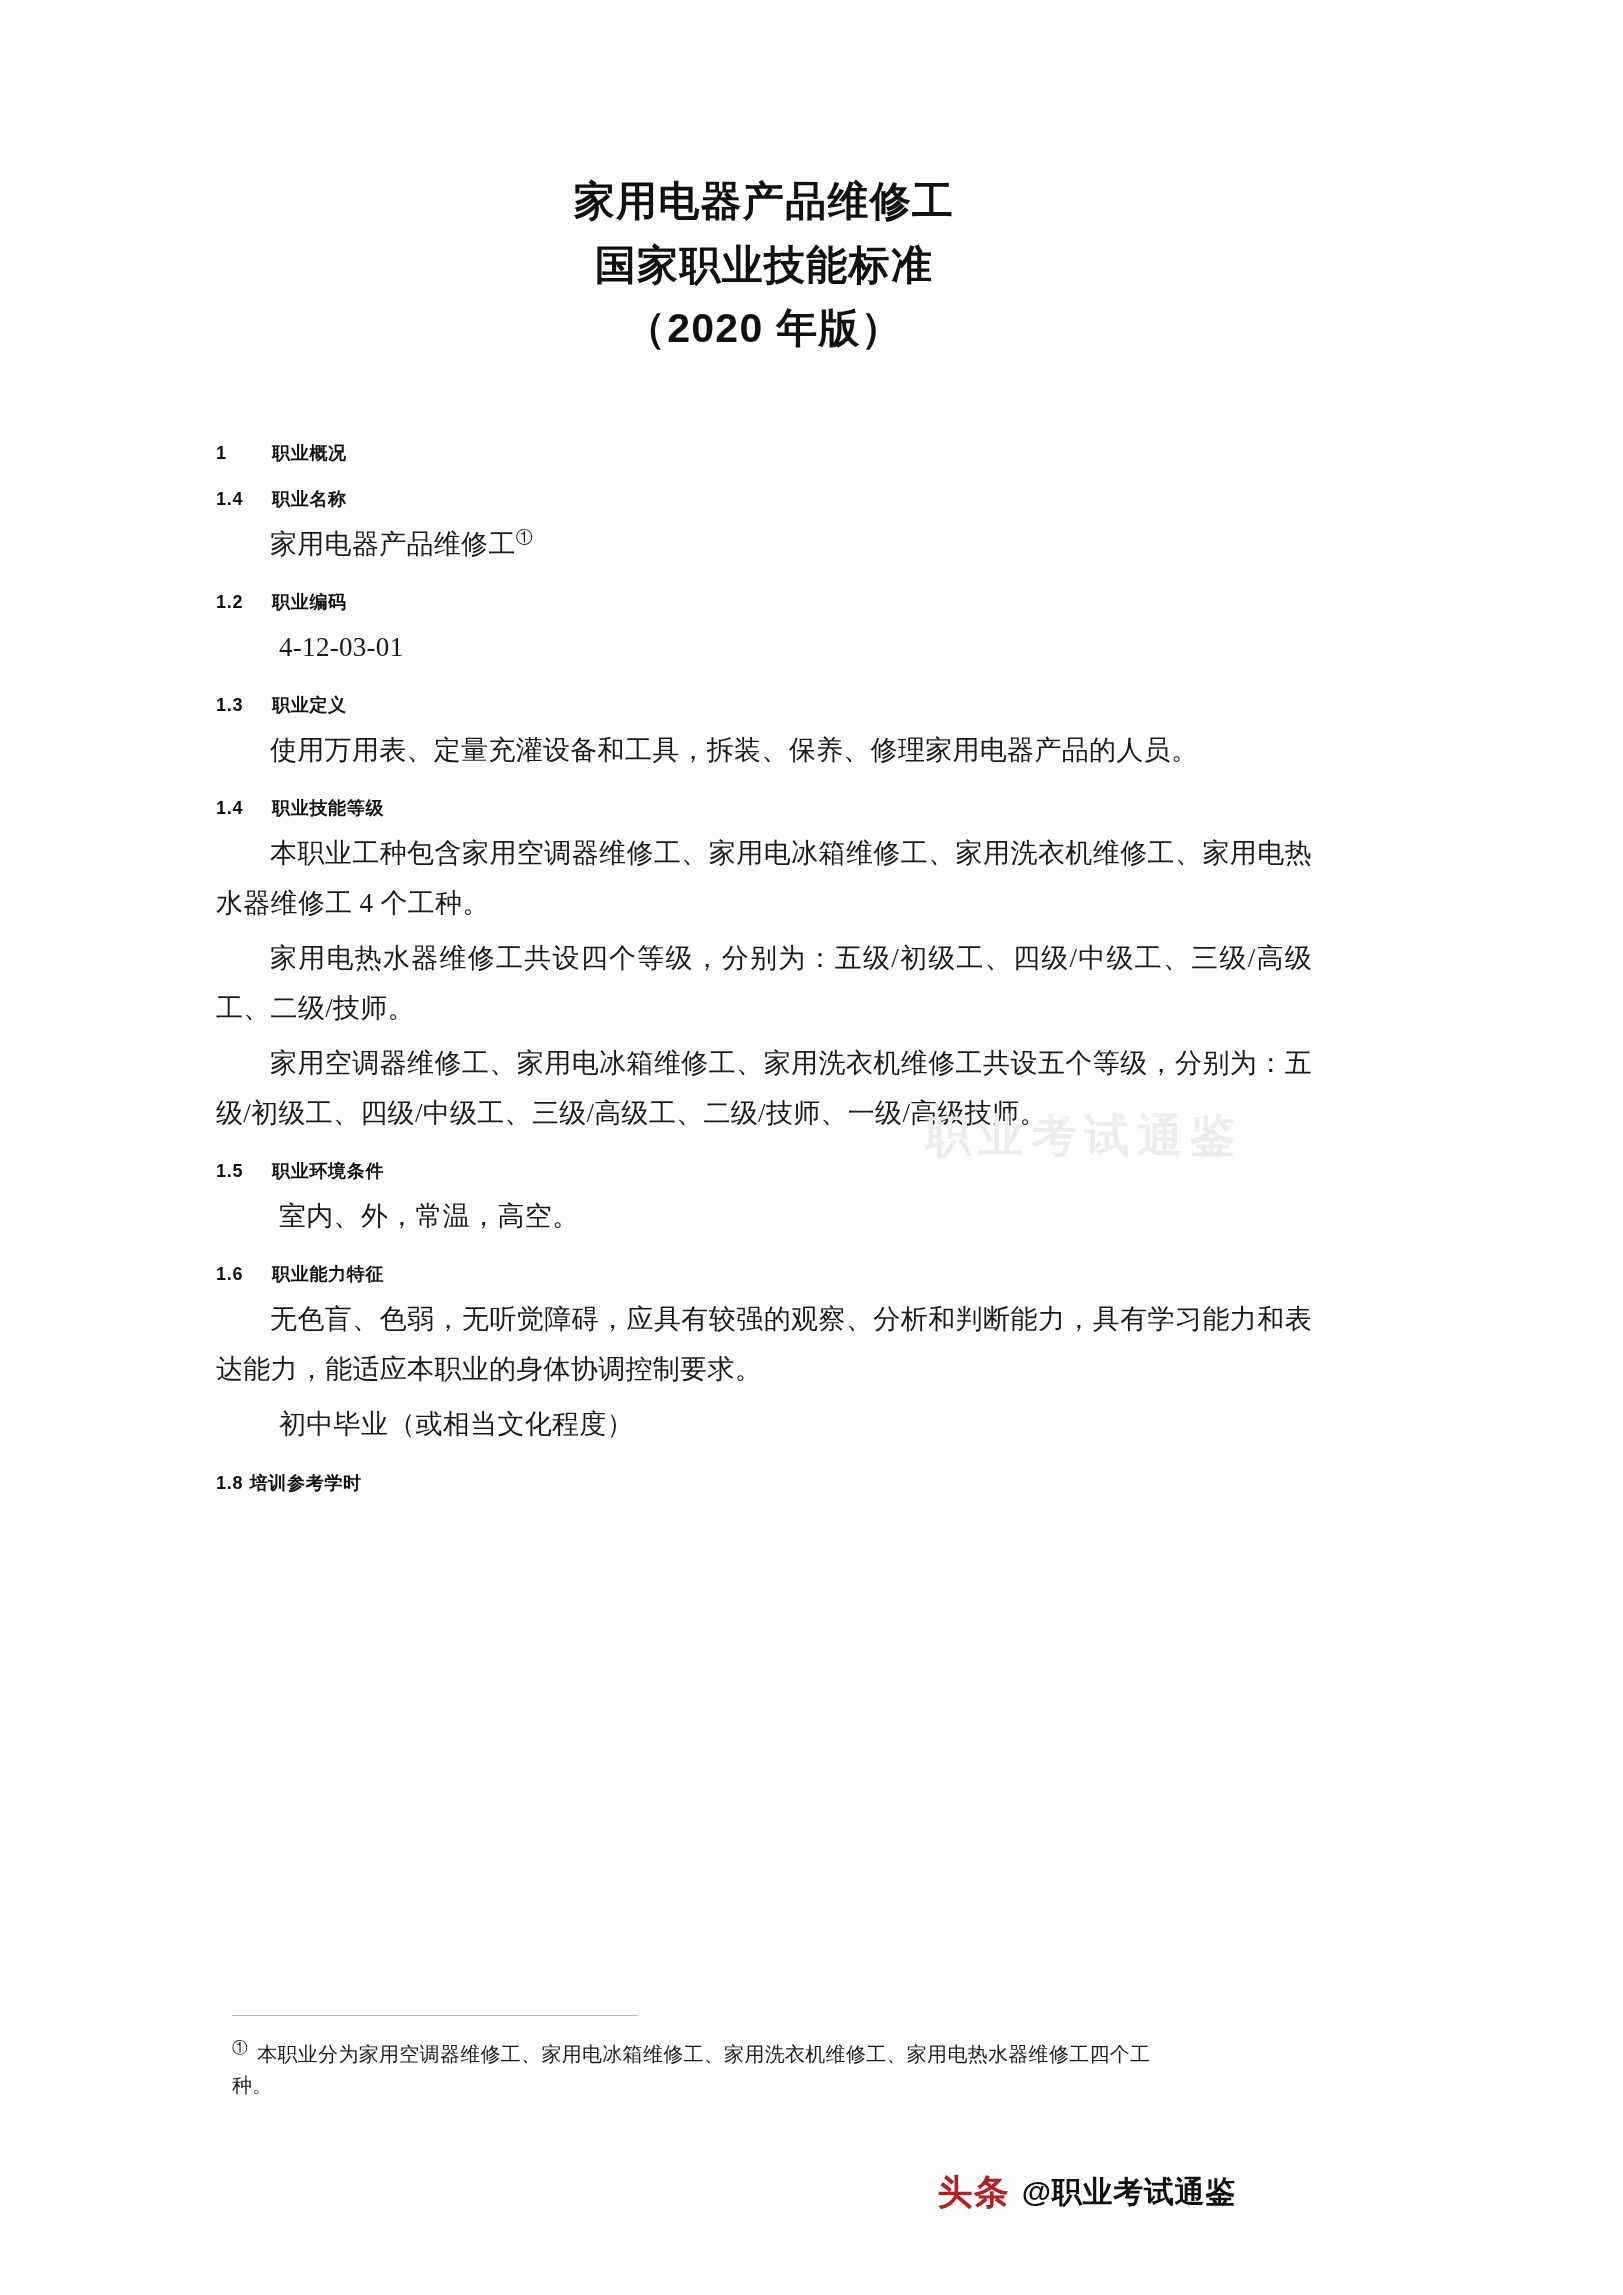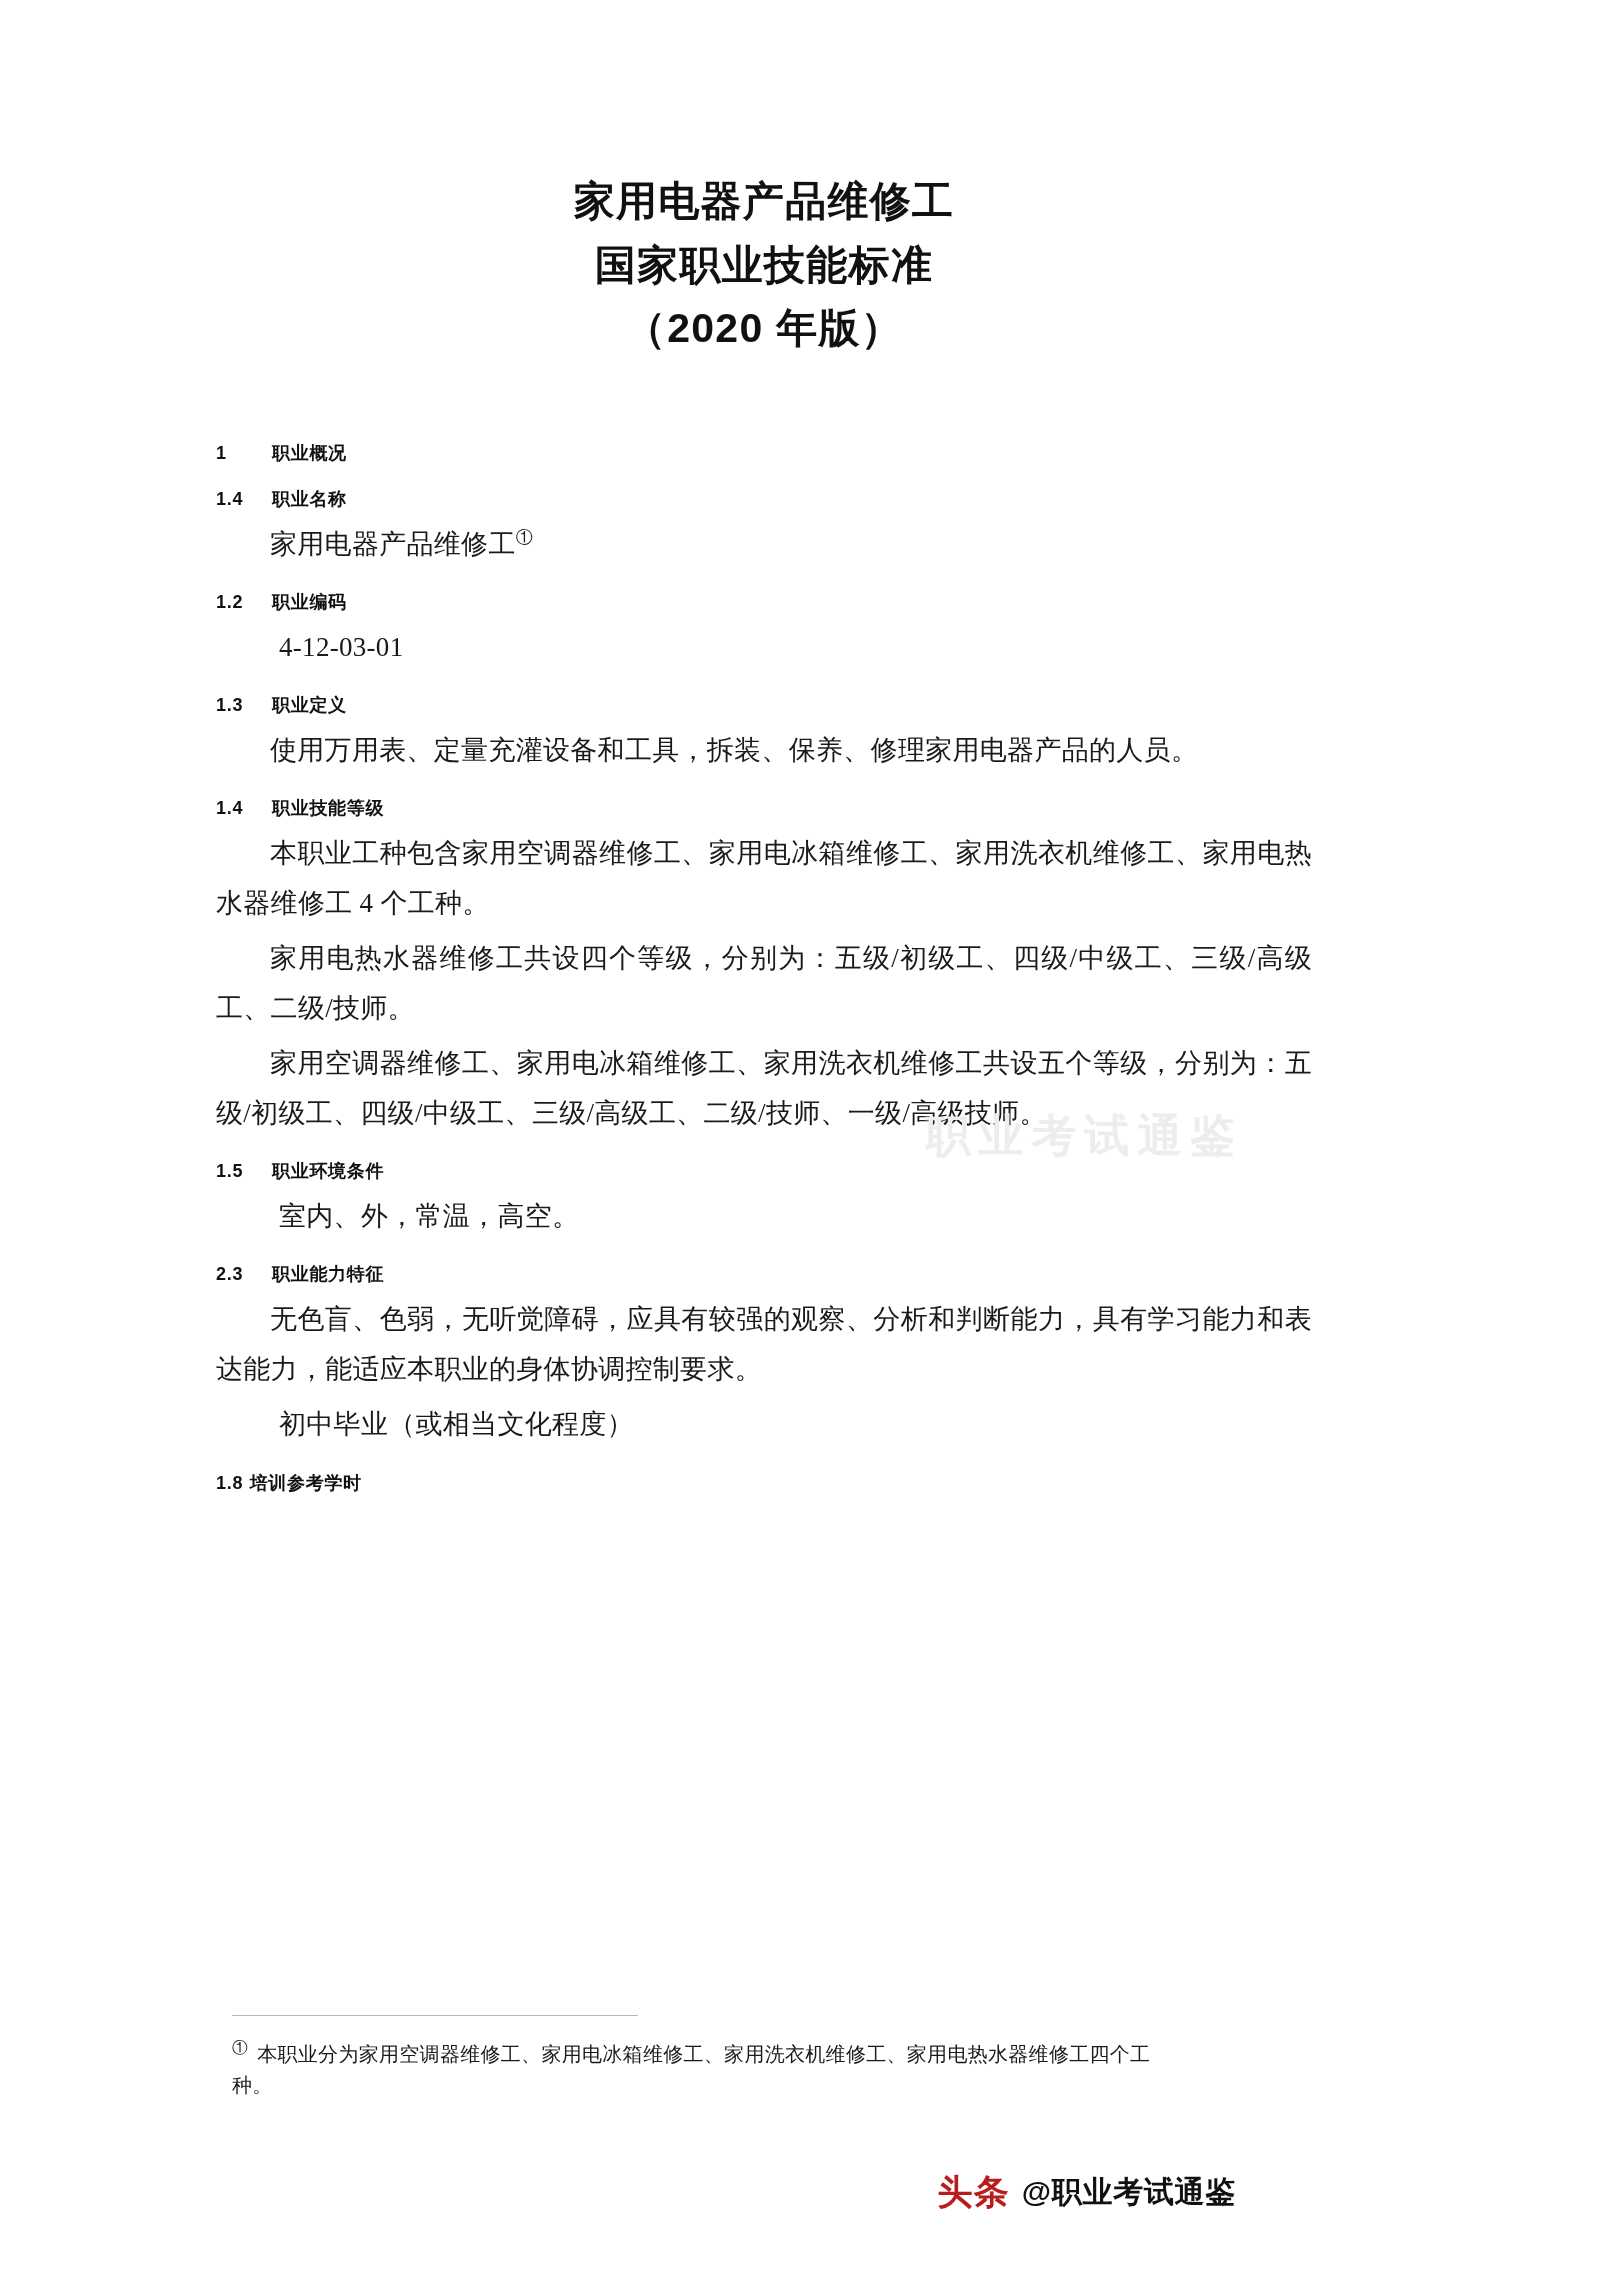--- a/index.html
+++ b/index.html
@@ -171,21 +171,21 @@
   <div class="para">本职业工种包含家用空调器维修工、家用电冰箱维修工、家用洗衣机维修工、家用电热水器维修工 4 个工种。</div>
   <div class="para">家用电热水器维修工共设四个等级，分别为：五级/初级工、四级/中级工、三级/高级工、二级/技师。</div>
   <div class="para">家用空调器维修工、家用电冰箱维修工、家用洗衣机维修工共设五个等级，分别为：五级/初级工、四级/中级工、三级/高级工、二级/技师、一级/高级技师。</div>
 
   <div class="section-head">
     <span class="num">1.5</span><span>职业环境条件</span>
   </div>
   <div class="para mono-ind">室内、外，常温，高空。</div>
 
   <div class="section-head">
-    <span class="num">2.3</span><span>职业能力特征</span>
+    <span class="num">1.6</span><span>职业能力特征</span>
   </div>
   <div class="para">无色盲、色弱，无听觉障碍，应具有较强的观察、分析和判断能力，具有学习能力和表达能力，能适应本职业的身体协调控制要求。</div>
 
   <div class="para mono-ind">初中毕业（或相当文化程度）</div>
 
   <div class="section-head num-wide">
     <span class="num">1.8</span><span>培训参考学时</span>
   </div>
 
   <div class="footnote-area">

